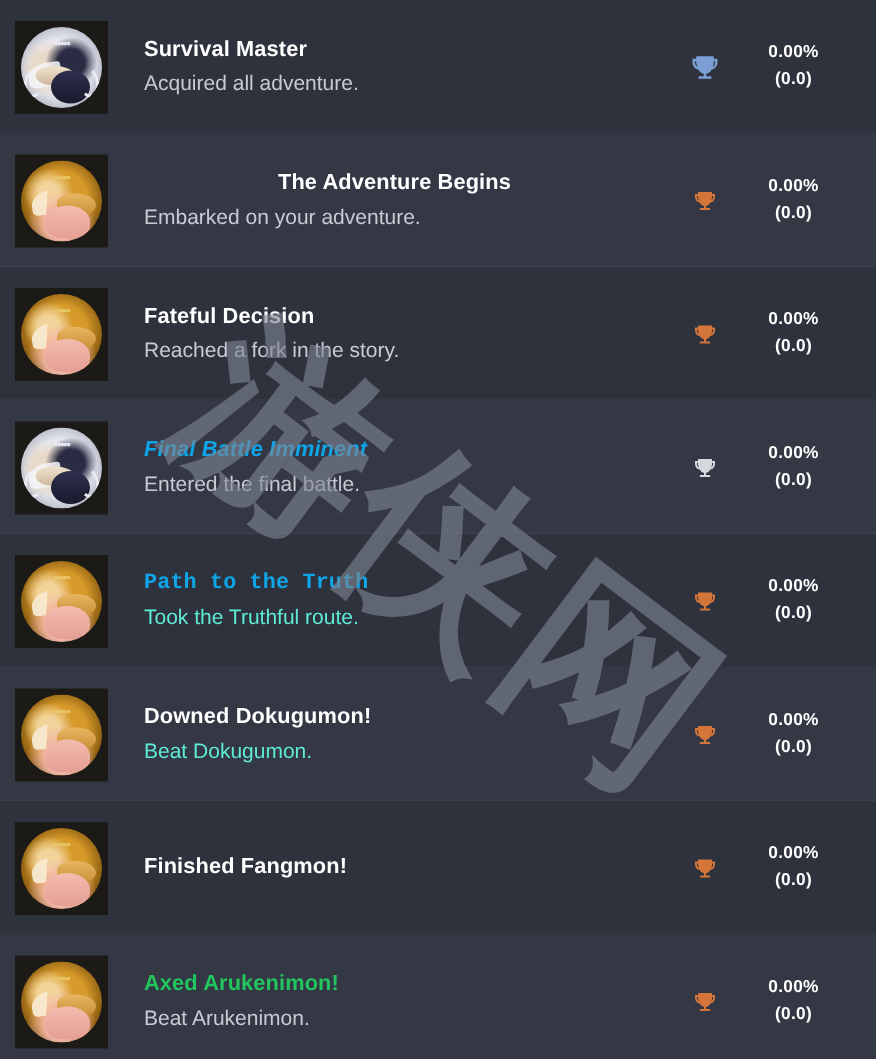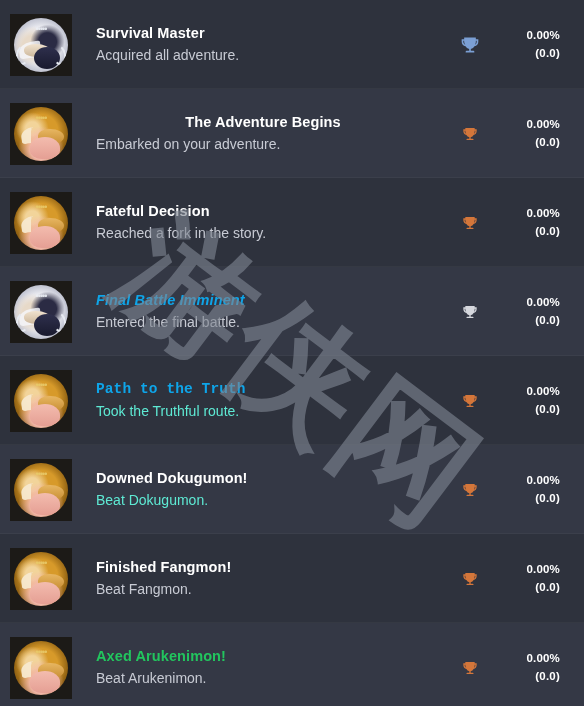--- a/index.html
+++ b/index.html
@@ -208,21 +208,21 @@
     align-items: center;
     justify-content: center;
   }
   .trophy-cell svg { display: block; }
 
   
   .rate-cell {
     flex: 0 0 auto;
     width: 86px;
     padding-right: 24px;
-    text-align: right;
+    text-align: center;
     color: #ffffff;
   }
   .rate-pct {
     font-size: 11.5px;
     font-weight: 700;
     line-height: 1.55;
     letter-spacing: .2px;
   }
   .rate-count {
     font-size: 11.5px;
@@ -393,21 +393,20 @@
             <span class="crown">•••••</span>
             <span class="wing"></span>
             <span class="snout"></span>
             <span class="body"></span>
             <span class="laurel-l"></span>
             <span class="laurel-r"></span>
           </div>
         </div>
         <div class="ach-text">
           <div class="ach-title" style="color: rgb(255, 255, 255);">Finished Fangmon!</div>
-          <div class="ach-desc" style="color: rgb(200, 203, 212);">Beat Fangmon.</div>
         </div>
         <div class="trophy-cell">
           <svg width="16" height="16" viewBox="0 0 24 24" aria-hidden="true">
             <path fill="#d4763a" d="M5 3h14v2h3v3c0 2.8-2 5.1-4.6 5.6A6 6 0 0 1 13 16.9V19h3.2c.6 0 1 .4 1 1v1H6.8v-1c0-.6.4-1 1-1H11v-2.1a6 6 0 0 1-4.4-3.3C4 13.1 2 10.8 2 8V5h3V3zm0 4H4v1c0 1.6 1 3 2.4 3.6A6 6 0 0 1 5 8.4V7zm14 0v1.4c0 1.1-.3 2.2-.9 3.1C19.3 10.9 20 9.6 20 8V7h-1z"></path>
           </svg>
         </div>
         <div class="rate-cell" style="color: rgb(255, 255, 255);">
           <div class="rate-pct">0.00%</div>
           <div class="rate-count">(0.0)</div>
         </div>

